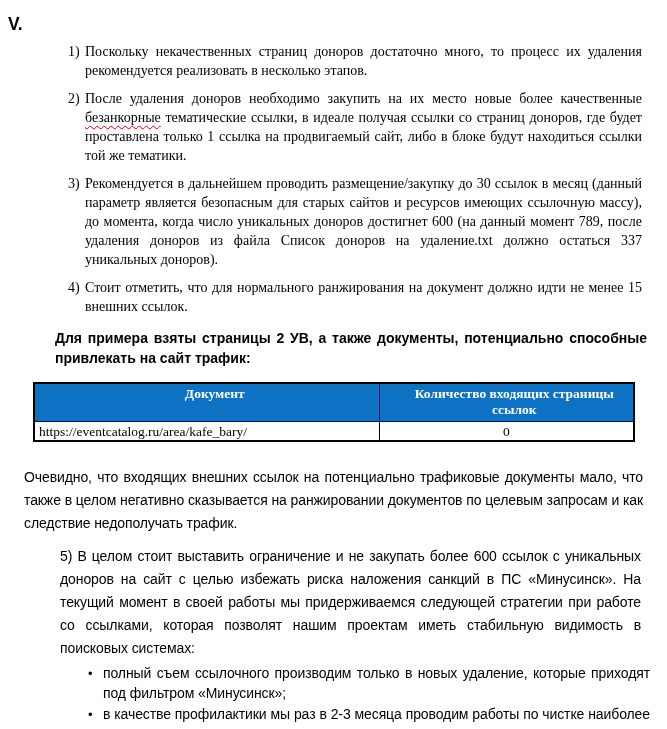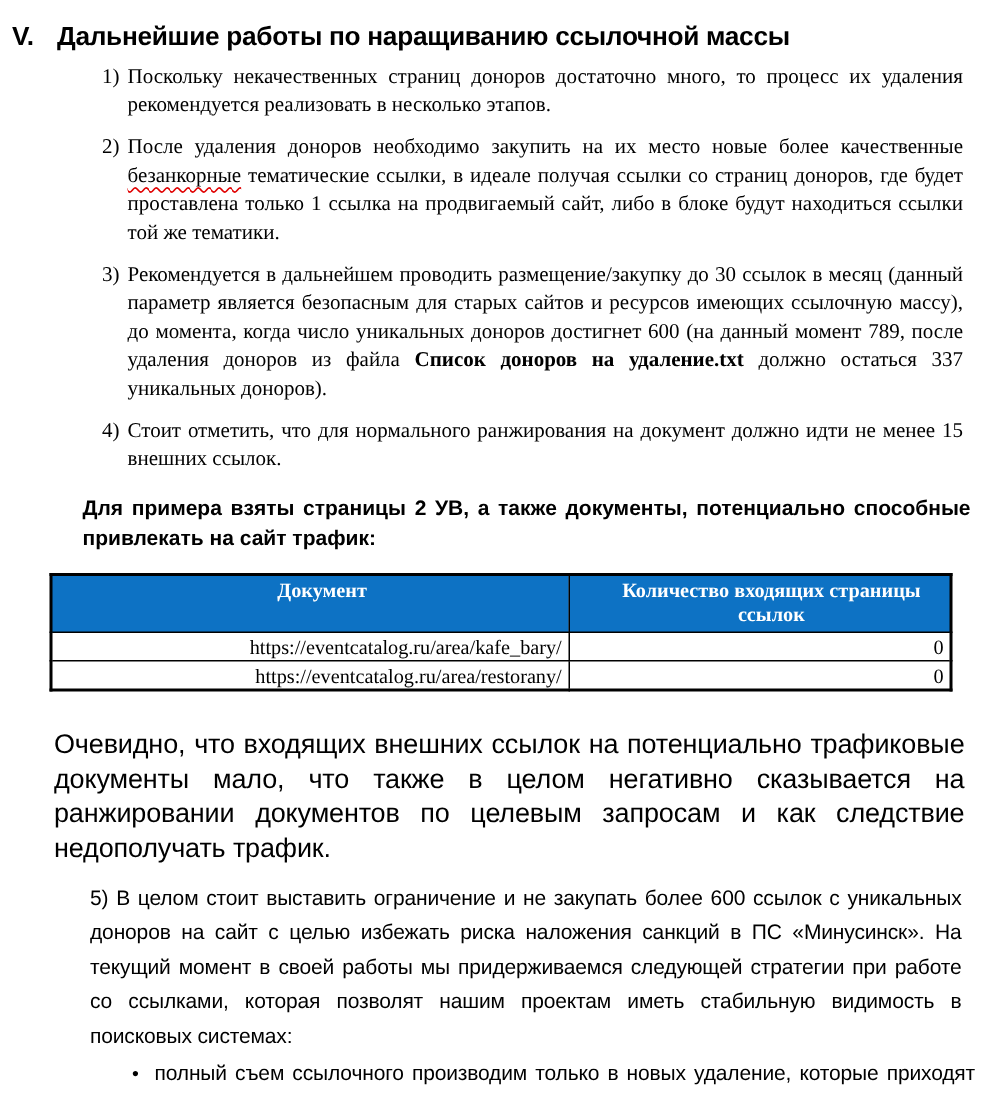--- a/index.html
+++ b/index.html
@@ -39,21 +39,21 @@
   .olist-item .marker { text-align: left; }
   .olist-item.last { margin-bottom: 12px; }
   .misspelled {
     text-decoration: underline;
     text-decoration-style: wavy;
     text-decoration-color: #e00000;
     text-decoration-thickness: 1px;
     text-underline-offset: 3px;
     margin-top: 44px;
   }
-  .bold-file { font-weight: 700; }
+  .bold-file { font-weight: 400; }
 
   
   .intro-bold {
     margin: 0 20px 14px 55px;
     font-family: "Liberation Sans", sans-serif;
     font-weight: 700;
     font-size: 14px;
     line-height: 20px;
     text-align: justify;
   }
@@ -80,30 +80,29 @@
     line-height: 16px;
     height: 30px;
     box-sizing: border-box;
   }
   table.links-table td {
     border: 1px solid #000000;
     padding: 0 4px;
     height: 18px;
     line-height: 17px;
     vertical-align: middle;
-    text-align: right;
   }
   td.url-cell { text-align: left; }
   td.count-cell { text-align: center; }
 
   
   .conclusion {
-    margin: 24px 24px 10px 36px;
+    margin: 24px 24px 10px 24px;
     font-family: "Liberation Sans", sans-serif;
-    font-size: 18px;
+    font-size: 14px;
     line-height: 23px;
     text-align: justify;
     letter-spacing: -0.1px;
   }
   .item5 {
     margin: 0 26px 4px 60px;
     font-family: "Liberation Sans", sans-serif;
     font-size: 14px;
     line-height: 23px;
     text-align: justify;
@@ -124,21 +123,20 @@
   }
   .bullet-item .dot { font-size: 13px; }
 </style>
 </head>
 <body>
 
 <div class="page">
 
   <div class="heading">
     <span class="numeral">V.</span>
-    <span class="title-text">Дальнейшие работы по наращиванию ссылочной массы</span>
   </div>
 
   <div class="olist-item">
     <span class="marker">1)</span>
     <span class="body">Поскольку некачественных страниц доноров достаточно много, то процесс их удаления рекомендуется реализовать в несколько этапов.</span>
   </div>
 
   <div class="olist-item">
     <span class="marker">2)</span>
     <span class="body"><span>После удаления доноров необходимо закупить на их место новые более качественные </span><span class="misspelled">безанкорные</span><span> тематические ссылки, в идеале получая ссылки со страниц доноров, где будет проставлена только 1 ссылка на продвигаемый сайт, либо в блоке будут находиться ссылки той же тематики.</span></span>
@@ -165,24 +163,20 @@
       <tr>
         <th class="th-doc" style="background-color: rgb(13, 114, 196);">Документ</th>
         <th class="th-count" style="background-color: rgb(13, 114, 196);">Количество входящих страницы ссылок</th>
       </tr>
     </thead>
     <tbody>
       <tr>
         <td class="url-cell">https://eventcatalog.ru/area/kafe_bary/</td>
         <td class="count-cell">0</td>
       </tr>
-      <tr>
-        <td class="url-cell">https://eventcatalog.ru/area/restorany/</td>
-        <td class="count-cell">0</td>
-      </tr>
     </tbody>
   </table>
 
   <p class="conclusion">Очевидно, что входящих внешних ссылок на потенциально трафиковые документы мало, что также в целом негативно сказывается на ранжировании документов по целевым запросам и как следствие недополучать трафик.</p>
 
   <p class="item5">5) В целом стоит выставить ограничение и не закупать более 600 ссылок с уникальных доноров на сайт с целью избежать риска наложения санкций в ПС «Минусинск». На текущий момент в своей работы мы придерживаемся следующей стратегии при работе со ссылками, которая позволят нашим проектам иметь стабильную видимость в поисковых системах:</p>
 
   <div class="bullet-list">
     <div class="bullet-item">
       <span class="dot">•</span>

